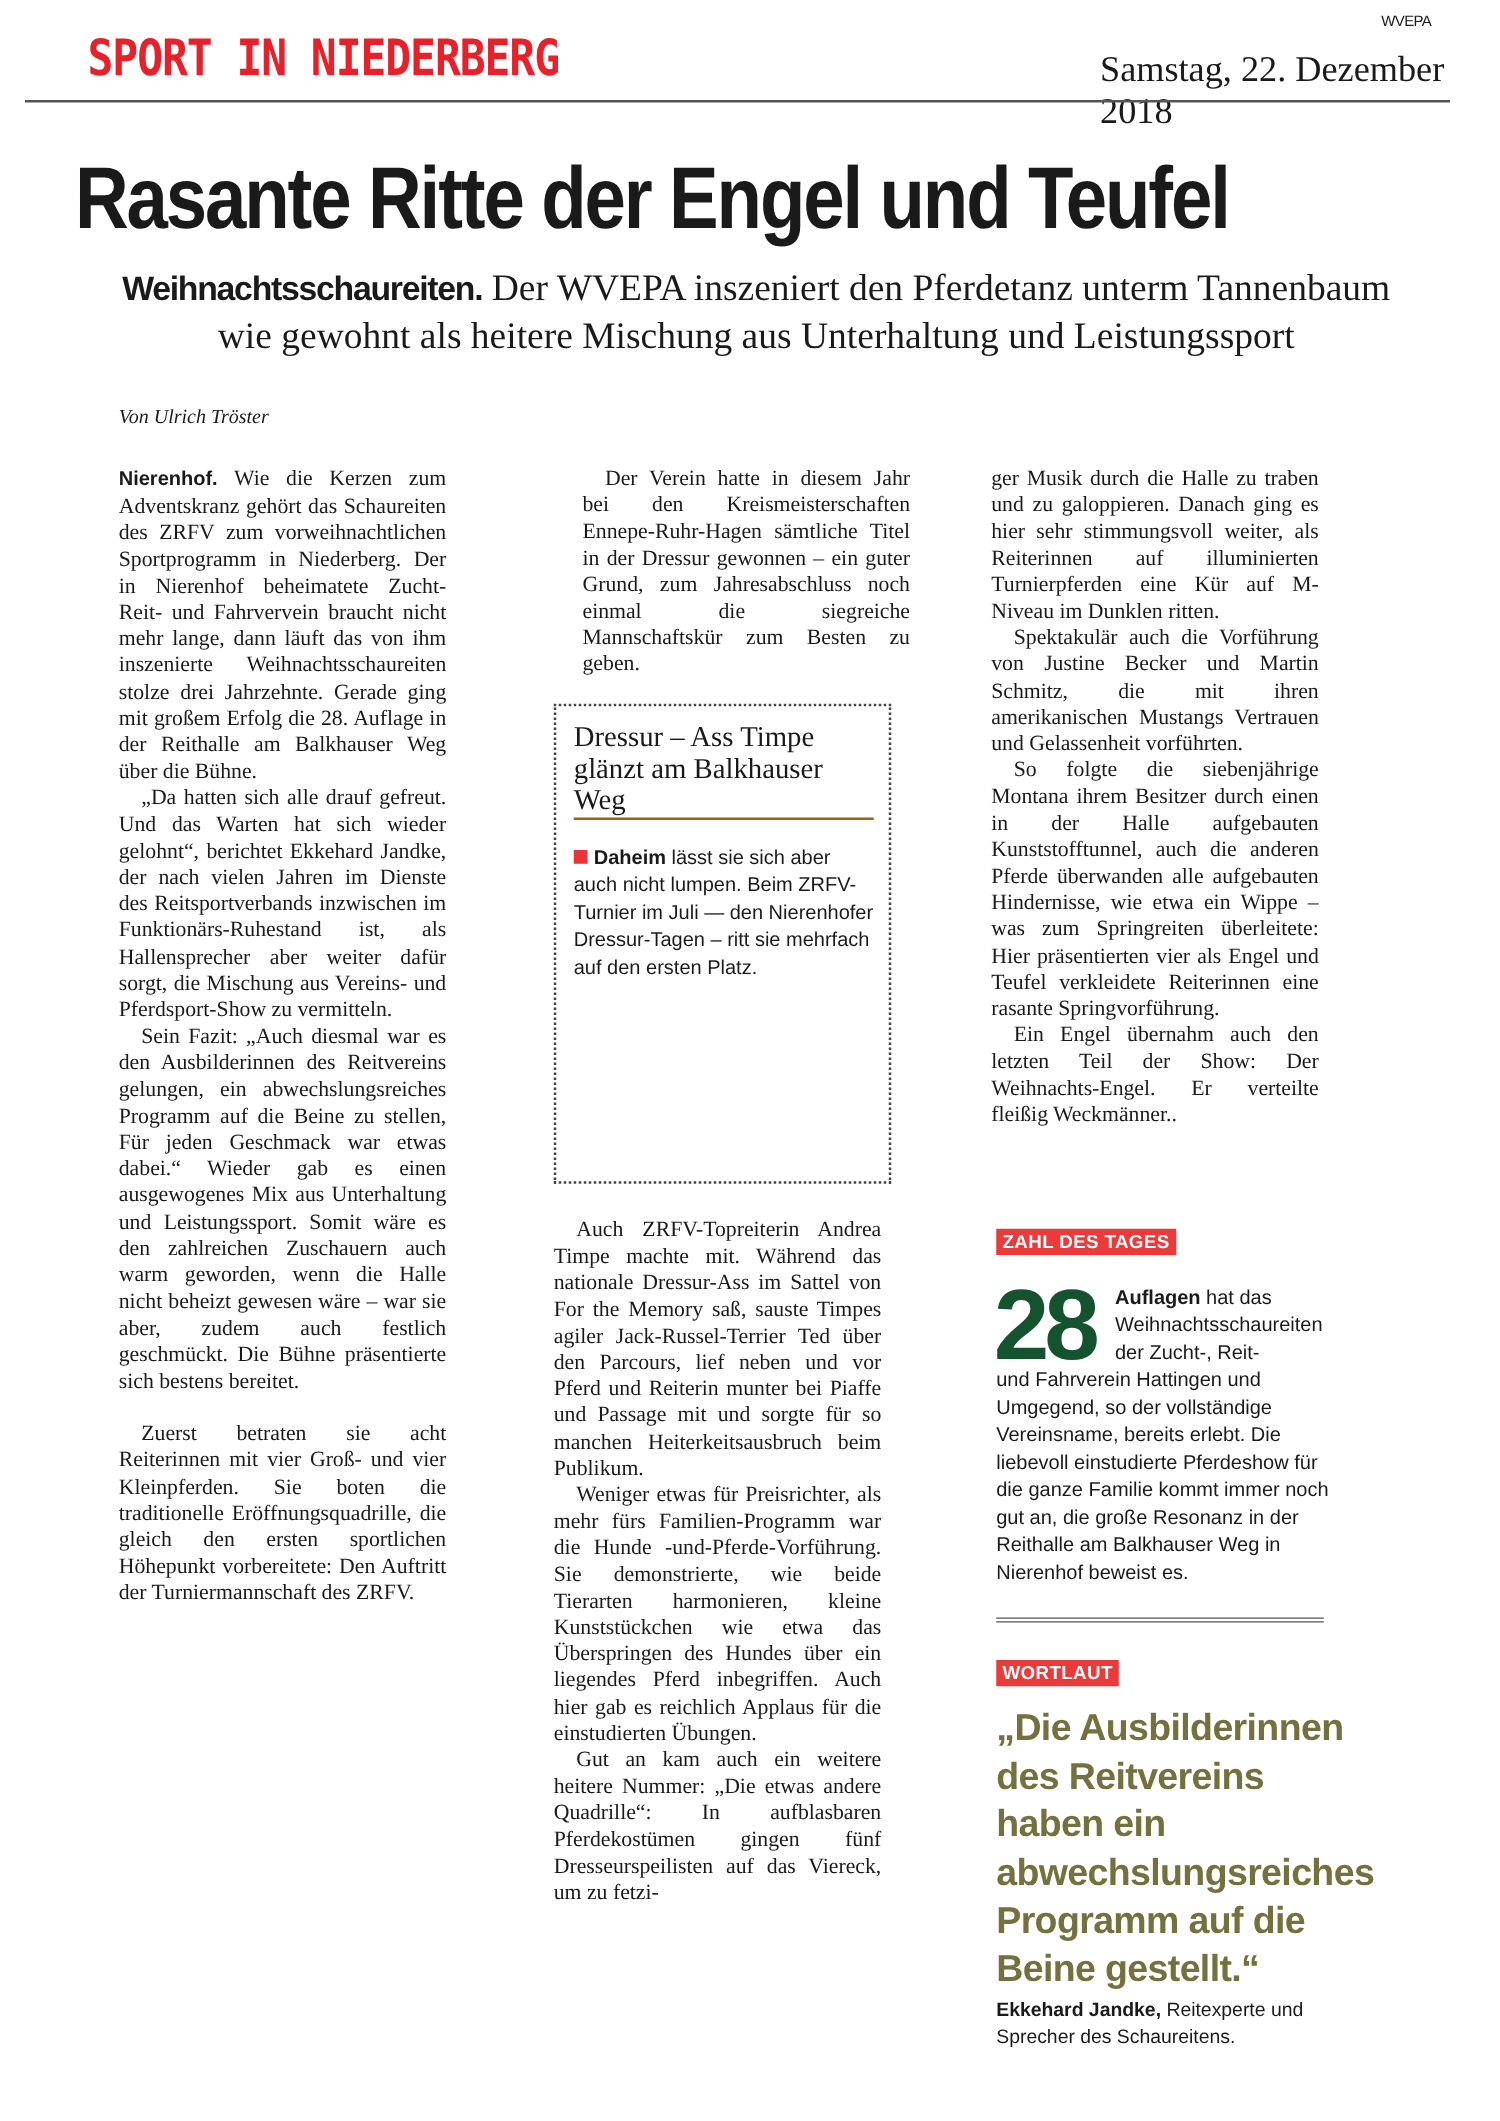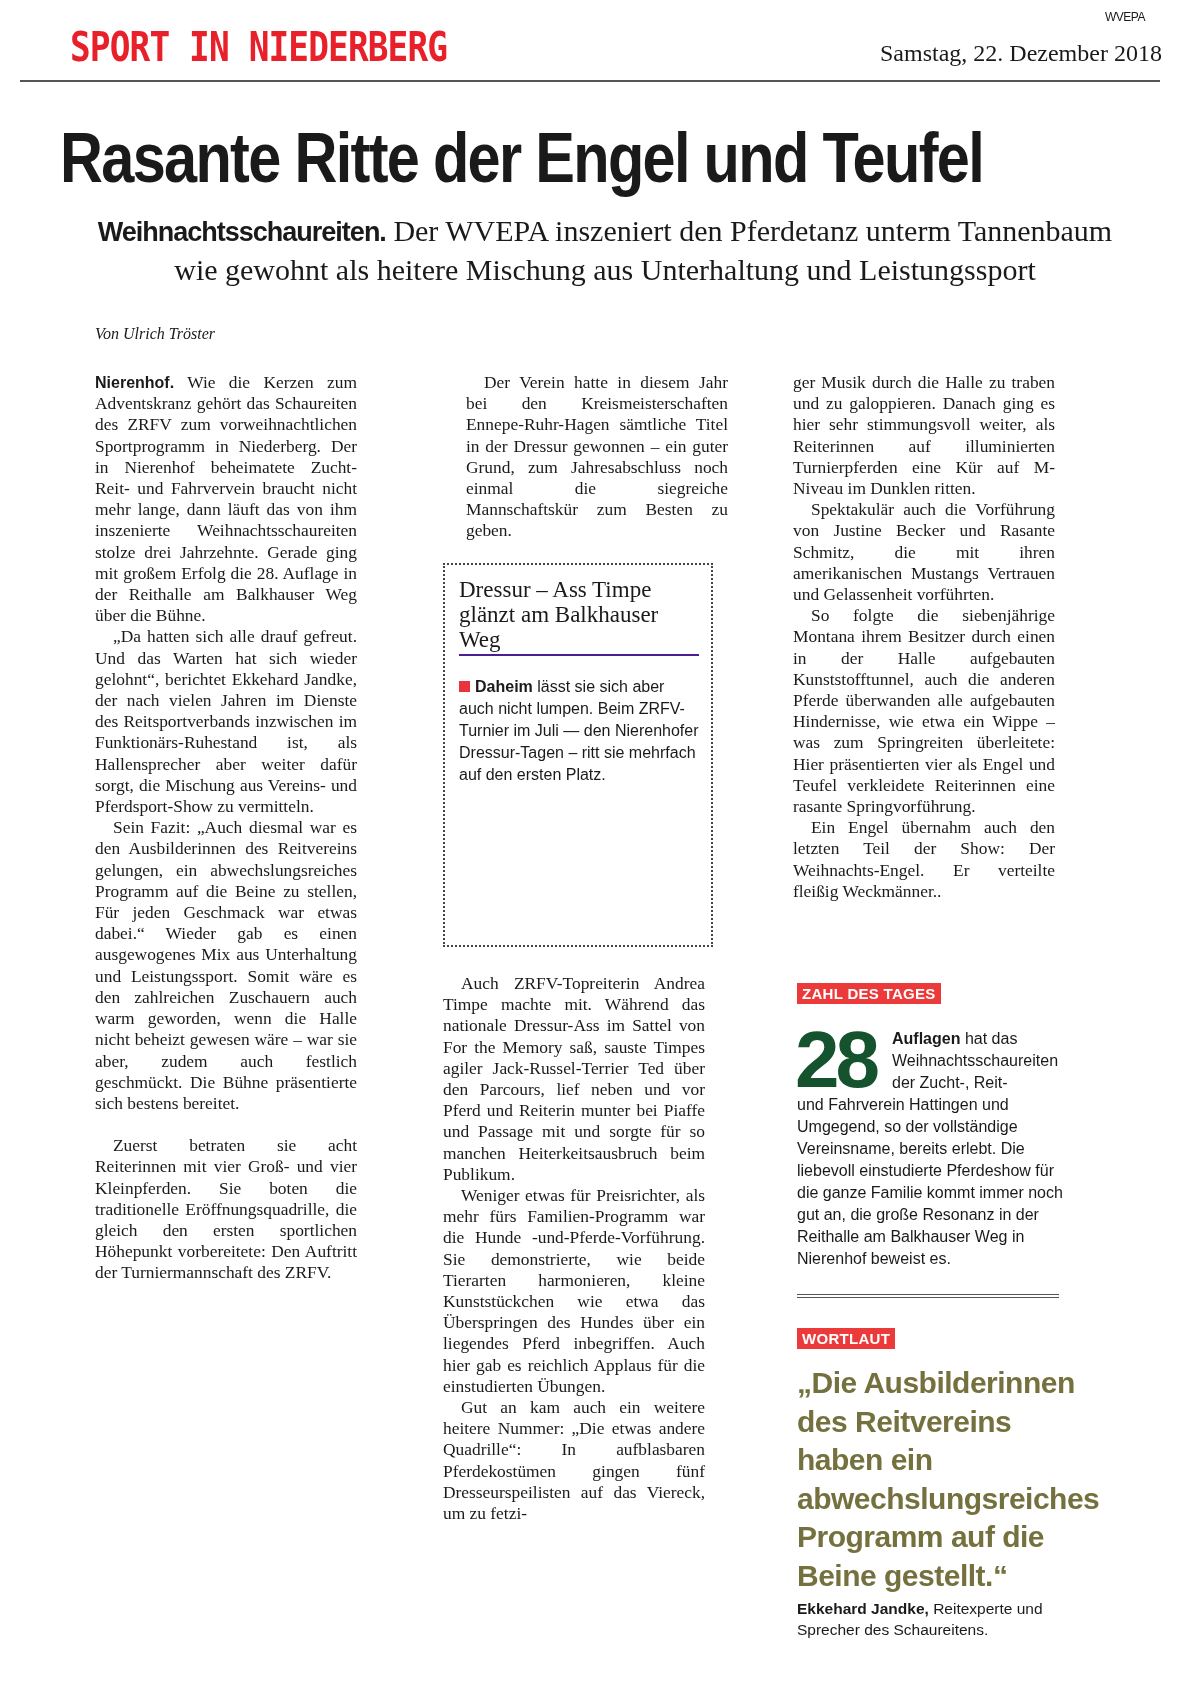--- a/index.html
+++ b/index.html
@@ -3,40 +3,40 @@
   <meta charset="utf-8">
   <style>
     html, body { margin: 0; padding: 0; background: #fff; }
     body { width: 1200px; height: 1697px; position: relative; overflow: hidden; color: #1a1a1a; }
     .abs { position: absolute; }
     .serif { font-family: "Liberation Serif", "DejaVu Serif", serif; }
     .sans { font-family: "Liberation Sans", "DejaVu Sans", sans-serif; }
 
     #agency { left: 1105px; top: 10px; font-size: 12px; letter-spacing: -0.5px; }
     #section-title { left: 70px; top: 24px; font-size: 40px; font-weight: bold; color: #e8202a; letter-spacing: -1px; transform: scaleX(0.86); transform-origin: left; font-family: "DejaVu Sans Mono", monospace; }
-    #date { left: 880px; top: 40px; font-size: 24px; }
+    #date { left: 880px; top: 40px; font-size: 29px; }
     #top-rule { left: 20px; top: 80px; width: 1140px; height: 2px; background: #555; }
 
     #headline { left: 60px; top: 118px; font-size: 70px; font-weight: bold; letter-spacing: -2px; transform: scaleX(0.85); transform-origin: left; white-space: nowrap; }
     #subhead { left: 40px; top: 212px; width: 1130px; font-size: 30px; line-height: 37px; text-align: center; }
     #subhead .kicker { font-family: "Liberation Sans", sans-serif; font-weight: bold; font-size: 27px; letter-spacing: -1px; }
     #byline { left: 95px; top: 325px; font-size: 16px; font-style: italic; }
 
     .col { position: absolute; width: 262px; font-size: 17.4px; line-height: 21.2px; text-align: justify; hyphens: manual; }
     .col p { margin: 0; text-indent: 18px; }
     .col p.noindent { text-indent: 0; }
     .col p.gap { margin-top: 21px; }
     .lead { font-family: "Liberation Sans", sans-serif; font-weight: bold; font-size: 16px; }
     #col1 { left: 95px; top: 372px; }
     #col2 { left: 443px; top: 372px; margin-left: 23px; }
     #col2b { left: 443px; top: 973px; }
     #col3 { left: 793px; top: 372px; }
 
     #infobox { left: 443px; top: 563px; width: 270px; height: 384px; border: 2px dotted #444; box-sizing: border-box; padding: 12px 12px 0 14px; }
-    #infobox-title { font-size: 23px; line-height: 25px; border-bottom: 2px solid #4c1d95; padding-bottom: 2px; }
+    #infobox-title { font-size: 23px; line-height: 25px; border-bottom: 2px solid #a16207; padding-bottom: 2px; }
     .infobox-p { font-family: "Liberation Sans", sans-serif; font-size: 16px; line-height: 22px; margin: 14px 0 0 0; text-align: left; }
     .red-square { display: inline-block; width: 11px; height: 11px; background: #e8343a; margin-right: 5px; }
     .infobox-p b { font-weight: bold; }
 
     .label-red { position: absolute; background: #ec3a3a; color: #fff; font-family: "Liberation Sans", sans-serif; font-weight: bold; font-size: 15px; padding: 2px 5px; letter-spacing: 0.3px; }
     #zahl-label { left: 797px; top: 983px; }
     #zahl-number { left: 795px; top: 1020px; font-family: "Liberation Sans", sans-serif; font-weight: 900; font-size: 80px; line-height: 80px; letter-spacing: -4px; color: #14532d; }
     #zahl-text { left: 797px; top: 1028px; width: 270px; font-family: "Liberation Sans", sans-serif; font-size: 16px; line-height: 22px; }
     #zahl-text .indent-block { padding-left: 95px; display: block; }
     #zahl-rule { left: 797px; top: 1294px; width: 262px; height: 4px; border-top: 1px solid #555; border-bottom: 1px solid #555; box-sizing: border-box; }
@@ -82,21 +82,21 @@
 </div>
 
 <div class="col serif" id="col2b">
   <p>Auch ZRFV-Topreiterin Andrea Timpe machte mit. Während das nationale Dressur-Ass  im Sattel von For the Memory saß, sauste Timpes agiler Jack-Russel-Terrier Ted über den Parcours,  lief neben und vor Pferd und Reiterin munter bei Piaffe und Passage mit und sorgte für so manchen Heiterkeitsausbruch beim Publikum.</p>
   <p>Weniger etwas für Preisrichter, als mehr fürs Familien-Programm  war die Hunde -und-Pferde-Vorführung. Sie demonstrierte, wie beide Tierarten harmonieren, kleine Kunststückchen wie etwa das Überspringen des Hundes über ein liegendes Pferd inbegriffen. Auch hier gab es reichlich Applaus für die einstudierten Übungen.</p>
   <p>Gut an kam auch ein weitere heitere Nummer:  „Die etwas andere Quadrille“: In aufblasbaren Pferdekostümen gingen fünf Dresseurspeilisten auf das Viereck, um zu fetzi-</p>
 </div>
 
 <div class="col serif" id="col3">
   <p class="noindent">ger Musik durch die Halle zu traben und zu galoppieren. Danach ging es hier sehr stimmungsvoll weiter, als Reiterinnen auf illuminierten Turnierpferden eine Kür auf M-Niveau im Dunklen ritten.</p>
-  <p>Spektakulär auch die Vorführung von Justine Becker und Rasante Schmitz, die mit ihren amerikanischen Mustangs Vertrauen und Gelassenheit vorführten.</p>
+  <p>Spektakulär auch die Vorführung von Justine Becker und Martin Schmitz, die mit ihren amerikanischen Mustangs Vertrauen und Gelassenheit vorführten.</p>
   <p>So folgte die siebenjährige Montana ihrem Besitzer durch einen in der Halle aufgebauten Kunststofftunnel, auch die anderen Pferde überwanden  alle aufgebauten Hindernisse, wie etwa ein Wippe – was zum Springreiten überleitete:  Hier präsentierten vier als Engel und Teufel verkleidete Reiterinnen eine rasante Springvorführung.</p>
   <p>Ein Engel übernahm auch den letzten Teil der Show: Der Weihnachts-Engel. Er  verteilte  fleißig Weckmänner..</p>
 </div>
 
 <div class="label-red" id="zahl-label">ZAHL DES TAGES</div>
 <div class="abs" id="zahl-number">28</div>
 <div class="abs" id="zahl-text">
   <span class="indent-block"><b>Auflagen</b><span> hat das Weihnachtsschaureiten der Zucht-, Reit-</span></span>
   <span>und Fahrverein Hattingen und Umgegend, so der vollständige Vereinsname, bereits erlebt. Die liebevoll einstudierte Pferdeshow für die ganze Familie kommt immer noch gut an, die große Resonanz in der Reithalle am Balkhauser Weg in Nierenhof beweist es.</span>
 </div>

